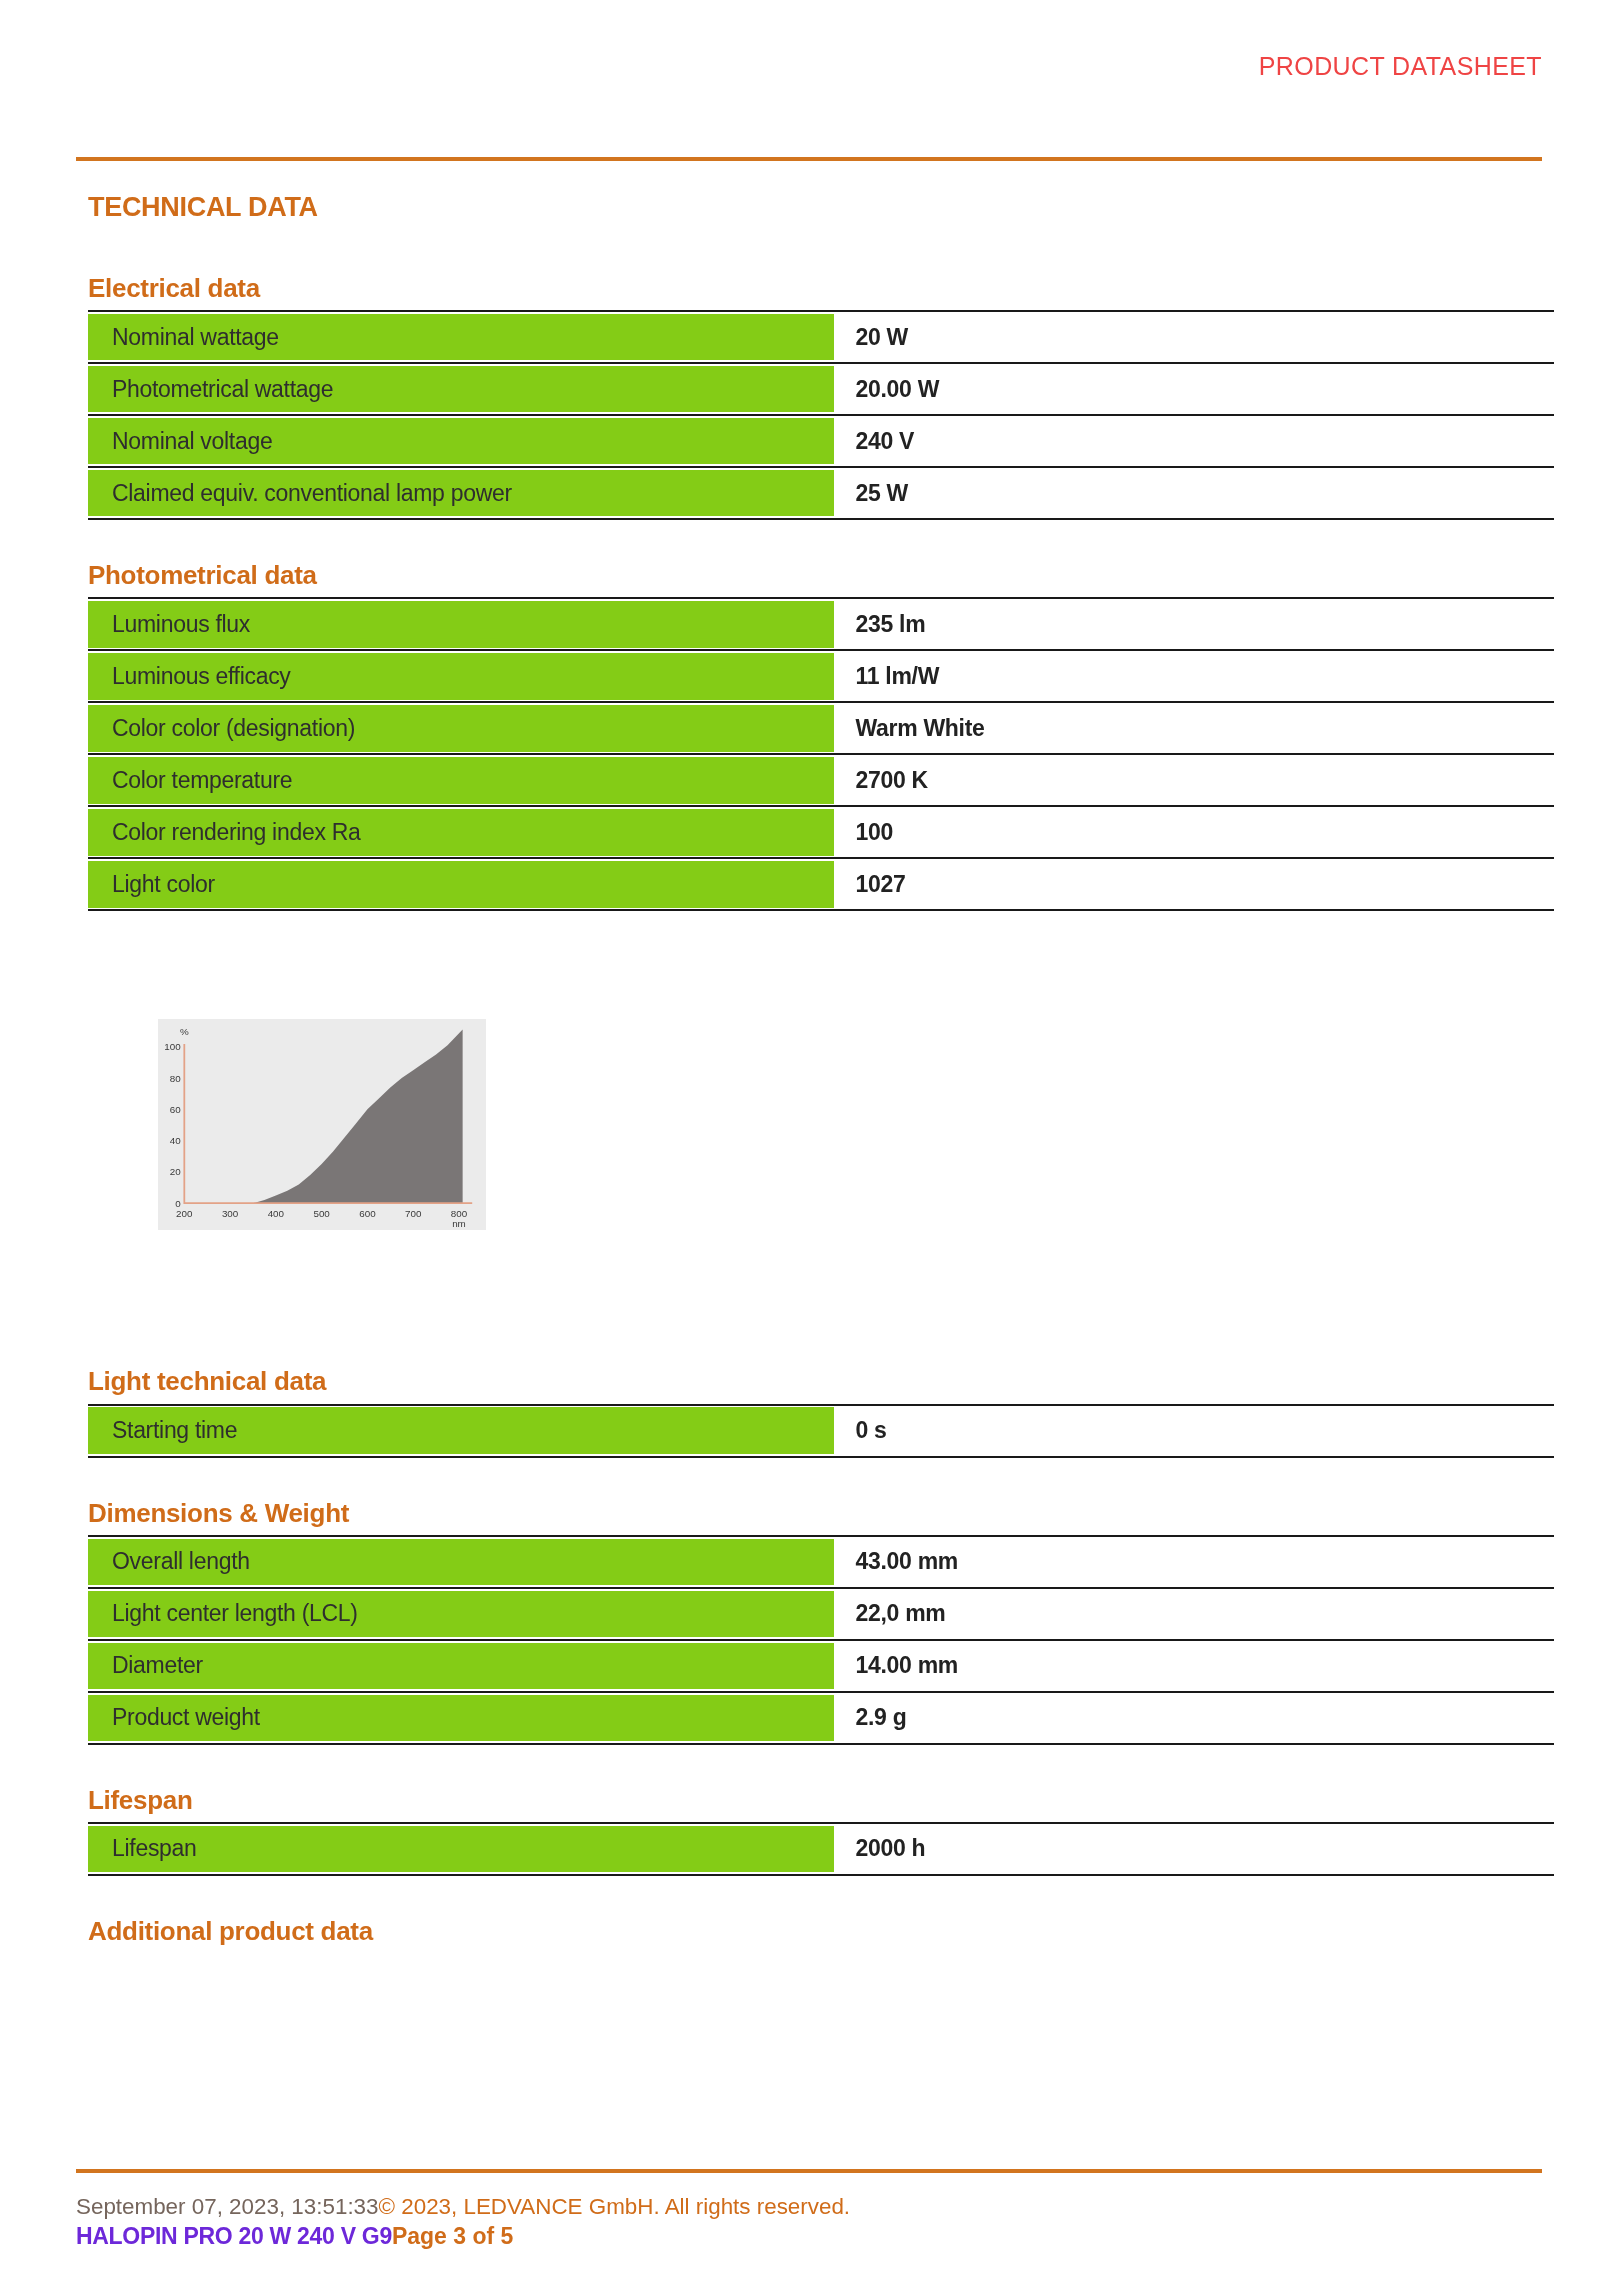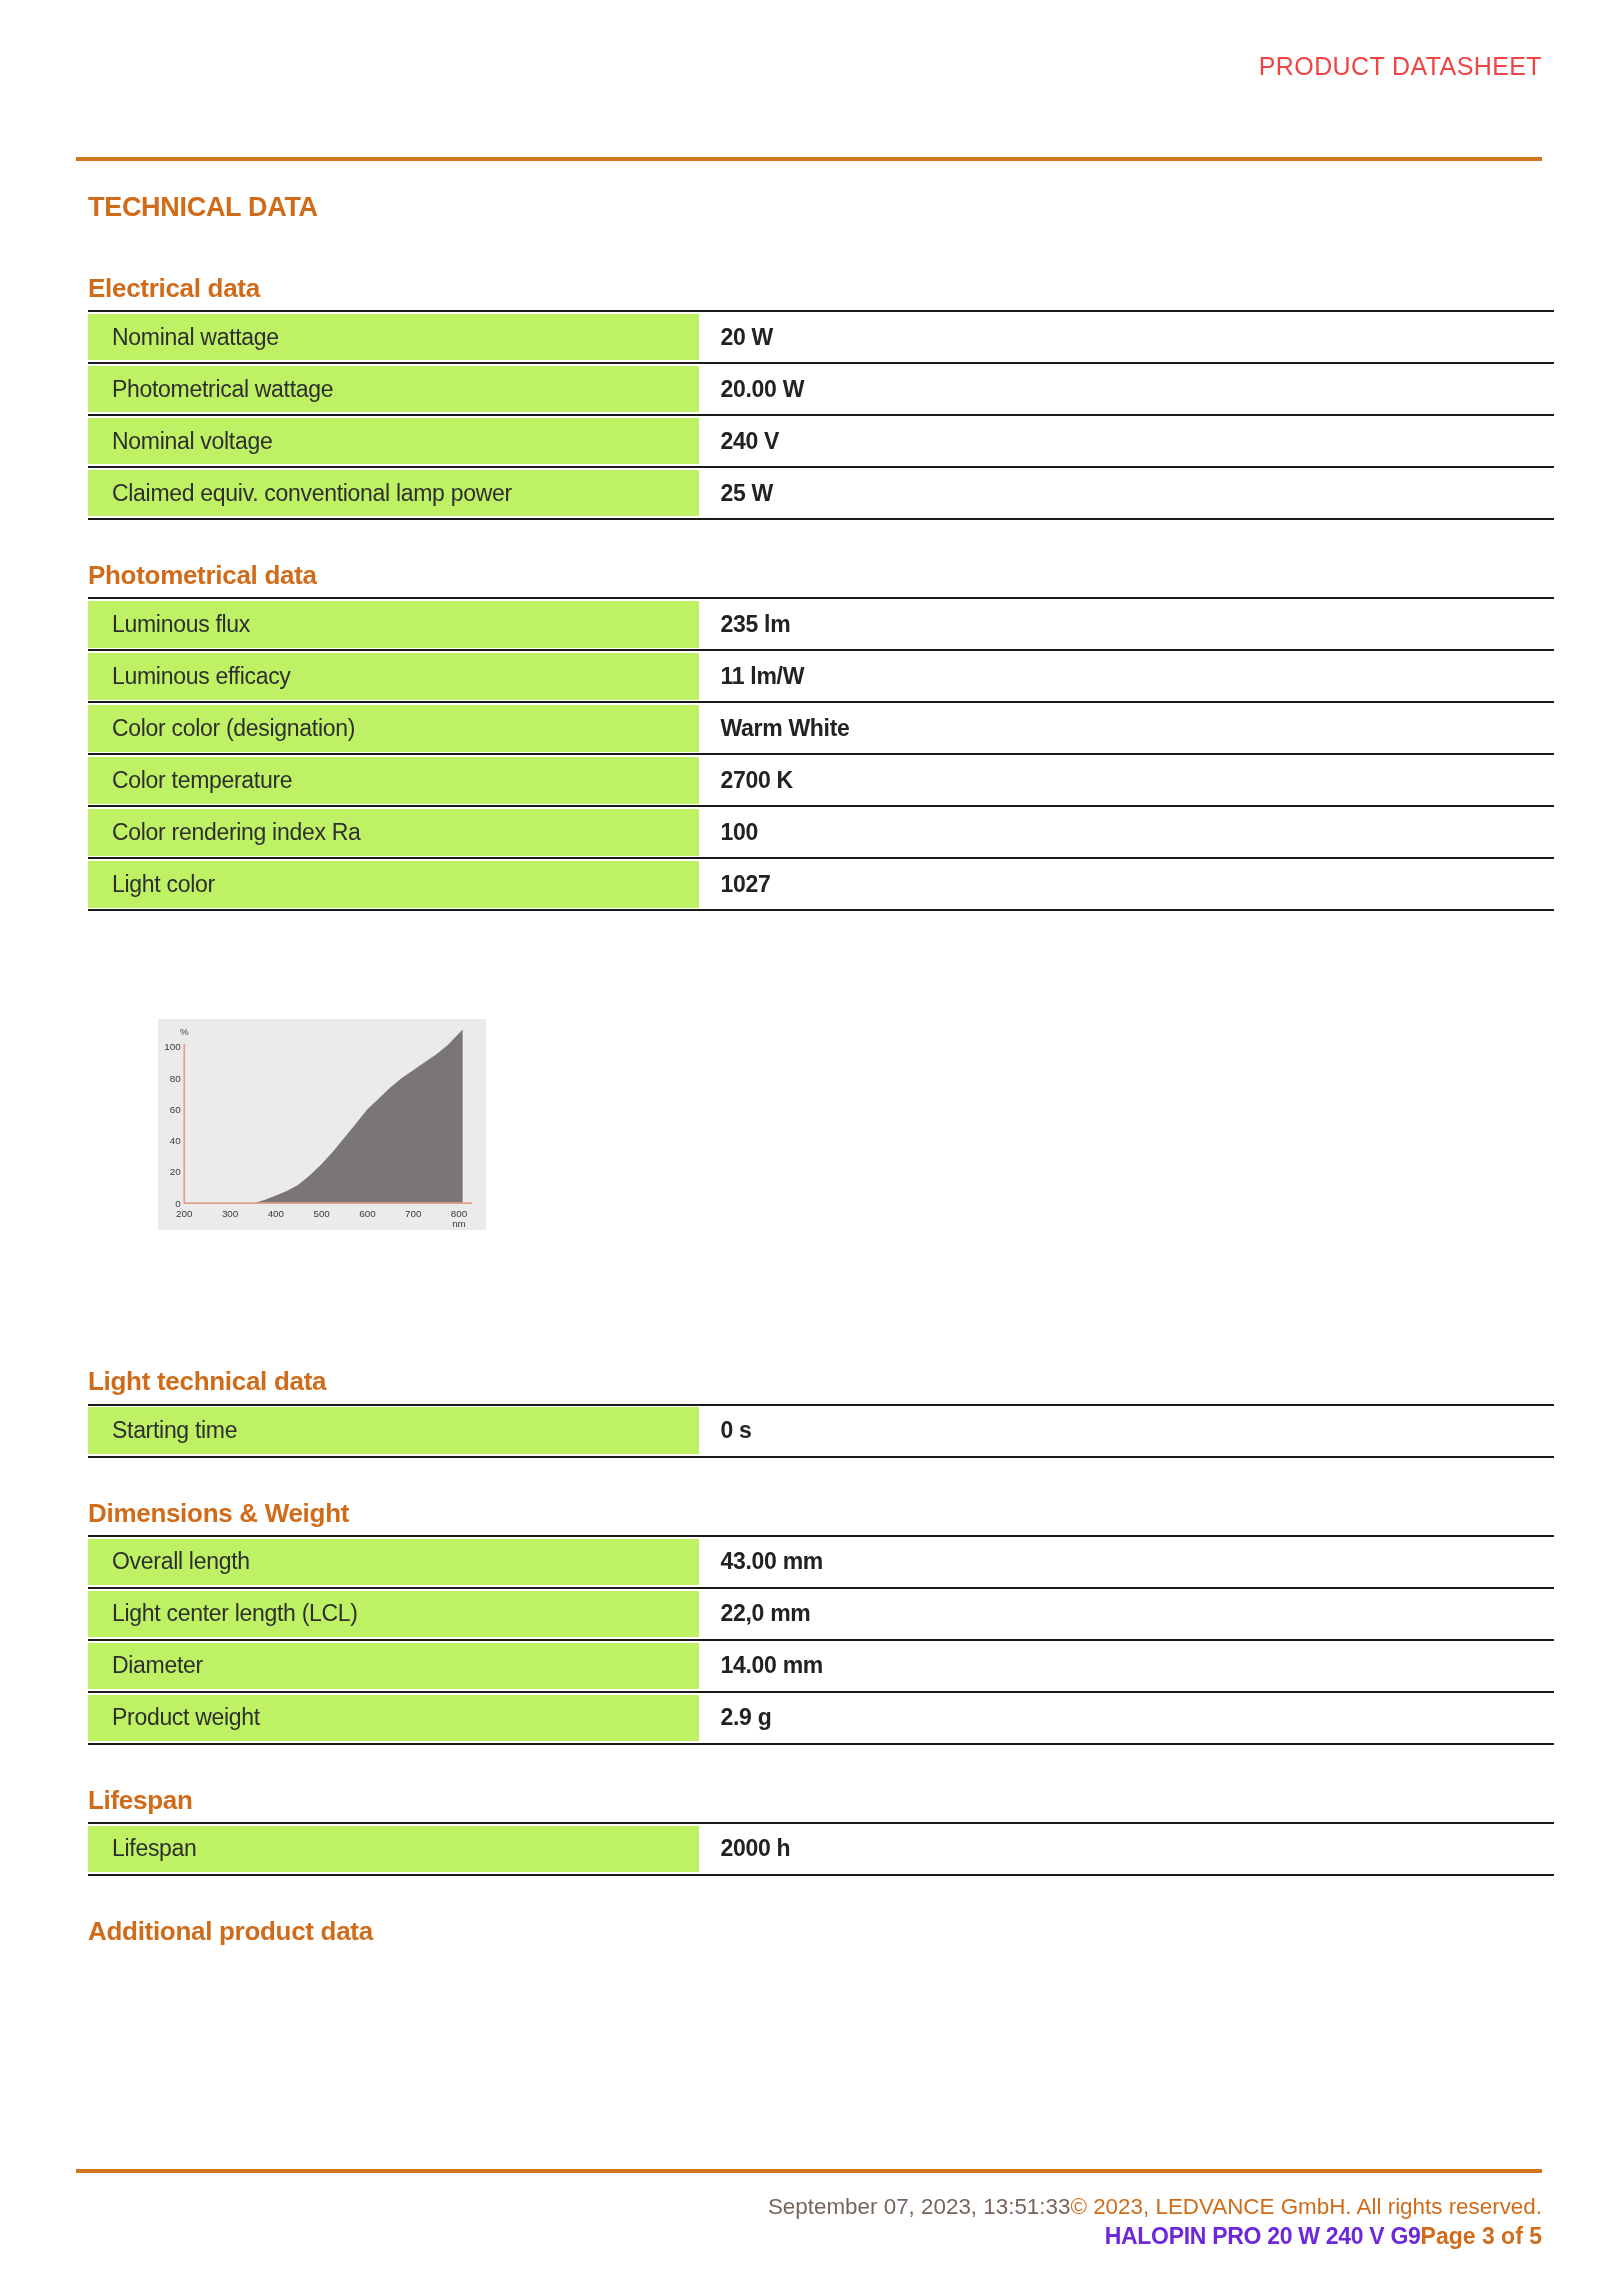--- a/index.html
+++ b/index.html
@@ -28,42 +28,42 @@
     line-height:32px;letter-spacing:-0.3px;
   }
   .sec{
     margin:40px 0 7.2px 0;
     font-size:26px;font-weight:bold;color:#d06c19;
     line-height:30px;letter-spacing:-0.3px;
   }
   .dtable{border-bottom:2.7px solid #191919;}
   .trow{display:flex;height:52px;border-top:2.7px solid #191919;box-sizing:border-box;}
   .tlabel{
-    width:611px;box-sizing:border-box;
-    background:#bef264;margin:1.8px 0;
+    width:746px;box-sizing:border-box;
+    background:#84cc16;margin:1.8px 0;
     padding-left:24px;
     display:flex;align-items:center;
     font-size:23px;letter-spacing:-0.3px;color:#2e2e2e;
   }
   .tvalue{
     flex:1;padding-left:21.5px;
     display:flex;align-items:center;
     font-size:23px;letter-spacing:-0.3px;color:#222222;font-weight:bold;
   }
   
   .chart{
     margin:108px 0 136px 70px;
     width:328px;height:211px;
     background:#ebebeb;
   }
   .chart svg{display:block;}
   
   .footer{position:absolute;top:2169px;left:76px;right:78px;}
   .frule{height:3.6px;background:#d2751f;margin-bottom:19.7px;}
-  .frow{display:flex;justify-content:flex-end;line-height:29.6px;}
+  .frow{display:flex;justify-content:flex-start;line-height:29.6px;}
   .fdate{font-size:22.4px;color:#75655c;}
   .fcopy{font-size:22.4px;color:#d06c19;}
   .fprod{font-size:23px;font-weight:bold;color:#6d28d9;letter-spacing:-0.3px;}
   .fpage{font-size:23px;font-weight:bold;color:#d06c19;}
 </style>
 </head>
 <body>
 
 <div class="page">
 

